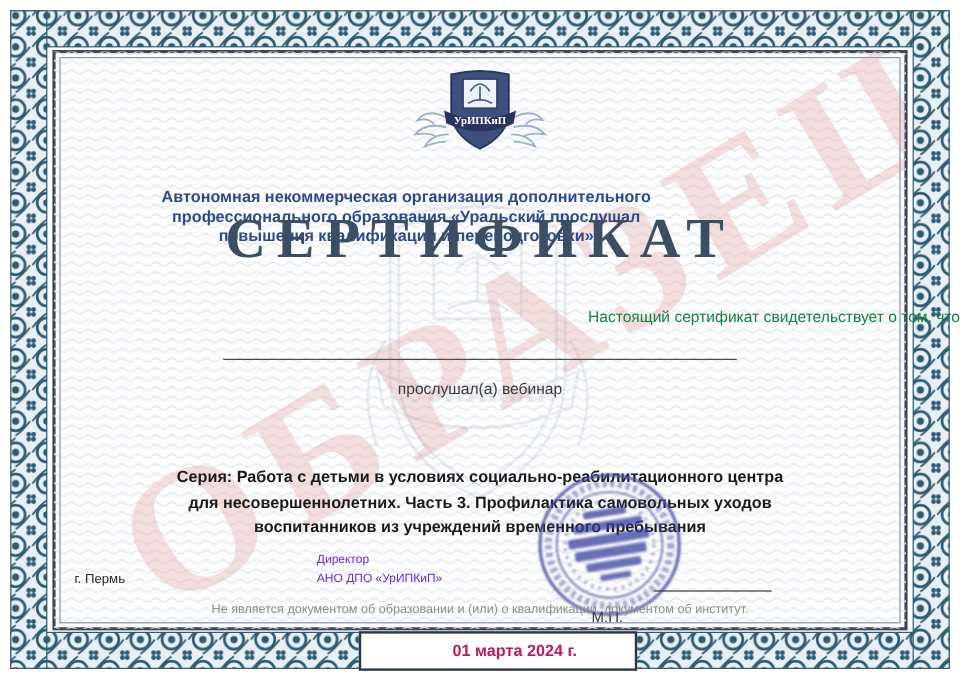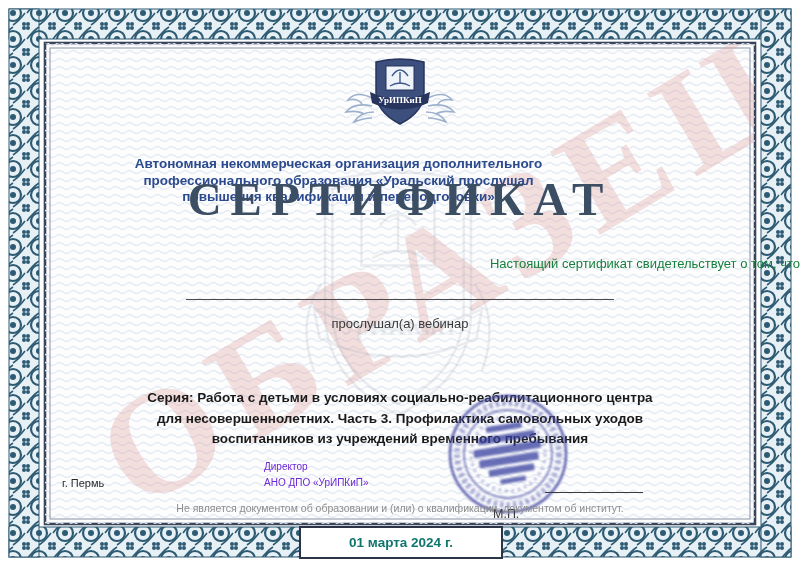--- a/index.html
+++ b/index.html
@@ -39,21 +39,21 @@
   }
   .city{position:absolute;left:62px;top:477px;font-size:11px;color:#2b2b2b;}
   .signer{position:absolute;left:264px;top:459px;font-size:10px;line-height:15.5px;color:#6d28d9;}
   .stamp-svg{position:absolute;left:444px;top:390px;}
   .mp-mark{position:absolute;left:493px;top:479px;font-size:12.5px;color:#3c3c3c;margin-top:28px;}
   .sig-line{position:absolute;left:545px;top:492px;width:98px;height:0;border-top:1.6px solid #3c3c3c;}
   .disclaimer{position:absolute;left:0;top:502px;width:800px;text-align:center;font-size:10.5px;color:#8d8d8d;}
   .date-box{
     position:absolute;left:299px;top:526px;width:200px;height:29px;z-index:9;
     background:#ffffff;border:2.5px solid #2b3547;display:flex;align-items:center;justify-content:center;
-    font-size:13.5px;font-weight:bold;color:#0f766e;
+    font-size:13.5px;font-weight:bold;color:#be185d;padding-left:28px;
   }
 </style>
 </head>
 <body>
 
 <div class="page">
 
   <svg class="border-svg" width="800" height="565" aria-hidden="true">
     <defs>
       <pattern id="orn" width="26" height="26" patternUnits="userSpaceOnUse">

